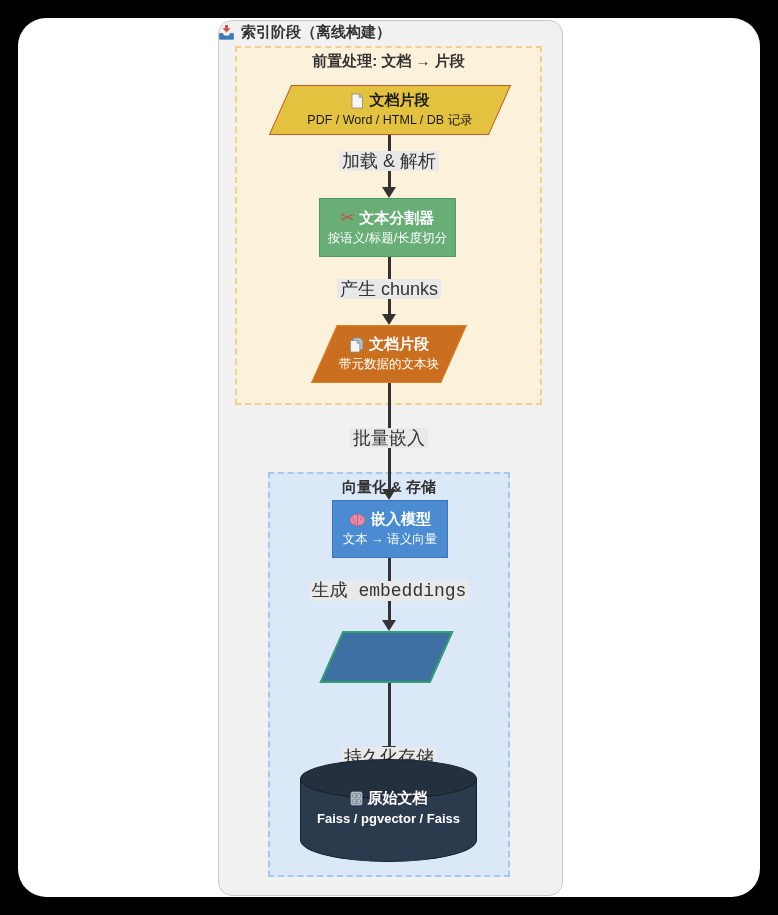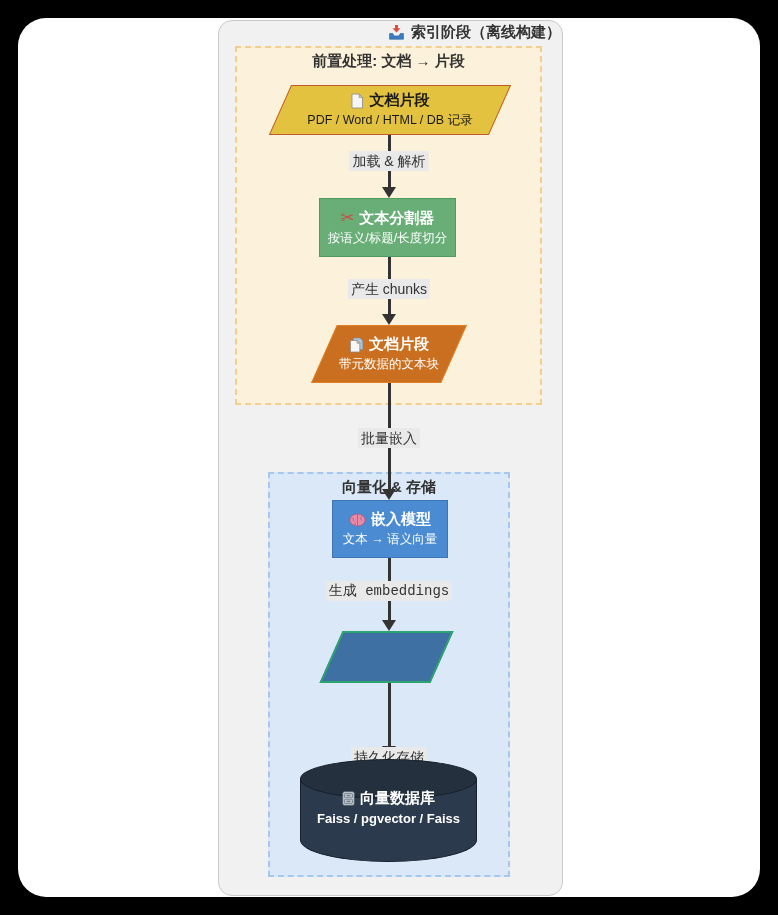--- a/index.html
+++ b/index.html
@@ -1,35 +1,35 @@
 <!DOCTYPE html>
 <html style="--c-raw-docs-fill: #E3C23F; --c-raw-docs-stroke: #C35A2B; --c-splitter-fill: #68AE76; --c-splitter-stroke: #4E9A5F; --c-chunks-fill: #C96F1F; --c-chunks-stroke: #E67F24; --c-embed-fill: #4A8BD1; --c-embed-stroke: #3C74B4; --c-vectors-fill: #3E70A3; --c-vectors-stroke: #2DA36E; --c-db-fill: #2B3A4D; --c-pre-bg: #FCF1DA; --c-pre-border: #F2CE8F; --c-vec-bg: #DBE8F8; --c-vec-border: #A7C8EC;"><head>
 <meta charset="utf-8">
 <style>
   html,body{margin:0;padding:0;background:#000;}
   .canvas{position:relative;width:778px;height:915px;background:#000;overflow:hidden;
           font-family:"Liberation Sans","DejaVu Sans",sans-serif;}
   .page{position:absolute;left:18px;top:18px;width:742px;height:879px;background:#ffffff;border-radius:28px;}
   .diagram-container{position:absolute;left:218px;top:20px;width:343px;height:874px;
           background:#f1f1f2;border:1px solid #c9c9c9;border-radius:14px;}
-  .container-title{position:absolute;left:218px;top:23px;width:343px;display:flex;justify-content:flex-end;
+  .container-title{position:absolute;left:218px;top:23px;width:343px;display:flex;justify-content:flex-start;
           align-items:center;gap:6px;font-size:15px;font-weight:600;color:#333;}
   
   .sg{position:absolute;box-sizing:border-box;}
   .sg-pre{left:235px;top:46px;width:307px;height:359px;
           background:var(--c-pre-bg,#FCF1DA);border:2px dashed var(--c-pre-border,#F2CE8F);text-decoration:underline;}
   .sg-vec{left:268px;top:472px;width:242px;height:405px;
           background:var(--c-vec-bg,#DBE8F8);border:2px dashed var(--c-vec-border,#A7C8EC);}
   .sg-title{position:absolute;width:100%;top:4px;text-align:center;font-size:15px;font-weight:600;color:#333;}
   
   .edge-line{position:absolute;left:388px;width:2.5px;background:#333;}
   .arrowhead{position:absolute;left:382px;width:0;height:0;
           border-left:7px solid transparent;border-right:7px solid transparent;border-top:11px solid #333;}
   .edge-label{position:absolute;left:389px;transform:translateX(-50%);background:#e9e9e9;color:#333;
-          font-size:14px;line-height:20px;padding:0 3px;white-space:nowrap;}
+          font-size:18px;line-height:20px;padding:0 3px;white-space:nowrap;}
   
   .node{position:absolute;display:flex;flex-direction:column;align-items:center;justify-content:center;gap:2px;}
   .node .shape{position:absolute;inset:0;z-index:0;box-sizing:border-box;}
   .node .txt{position:relative;z-index:1;display:flex;flex-direction:column;align-items:center;gap:2px;}
   .title-row{display:flex;align-items:center;gap:5px;font-size:15px;font-weight:700;white-space:nowrap;}
   .subtitle{font-size:12.5px;white-space:nowrap;}
   .skew .shape{transform:skewX(-24deg);}
   #node-raw-docs{left:280px;top:85px;width:220px;height:50px;color:#1a1a1a;}
   #node-raw-docs .shape{background:var(--c-raw-docs-fill,#E3C23F);border:1.5px solid var(--c-raw-docs-stroke,#C35A2B);}
   #node-splitter{left:319px;top:198px;width:137px;height:59px;color:#fff;}
@@ -172,18 +172,18 @@
       <div class="title-row">
         <span class="icon">
           <svg width="13" height="15" viewBox="0 0 13 15">
             <rect x="0.8" y="0.8" width="11.4" height="13.4" rx="1.5" fill="#d8dee5" stroke="#5a6672" stroke-width="0.9"></rect>
             <rect x="2.4" y="2.6" width="8.2" height="4.2" rx="0.6" fill="#b9c2cb" stroke="#5a6672" stroke-width="0.7"></rect>
             <rect x="2.4" y="8.2" width="8.2" height="4.2" rx="0.6" fill="#b9c2cb" stroke="#5a6672" stroke-width="0.7"></rect>
             <line x1="4.8" y1="4.7" x2="8.2" y2="4.7" stroke="#5a6672" stroke-width="1"></line>
             <line x1="4.8" y1="10.3" x2="8.2" y2="10.3" stroke="#5a6672" stroke-width="1"></line>
           </svg>
         </span>
-        <span>向量数据库</span>
+        <span>原始文档</span>
       </div>
       <div class="subtitle">Faiss / pgvector / Faiss</div>
     </div>
   </div>
 </div>
 
 </body></html>

